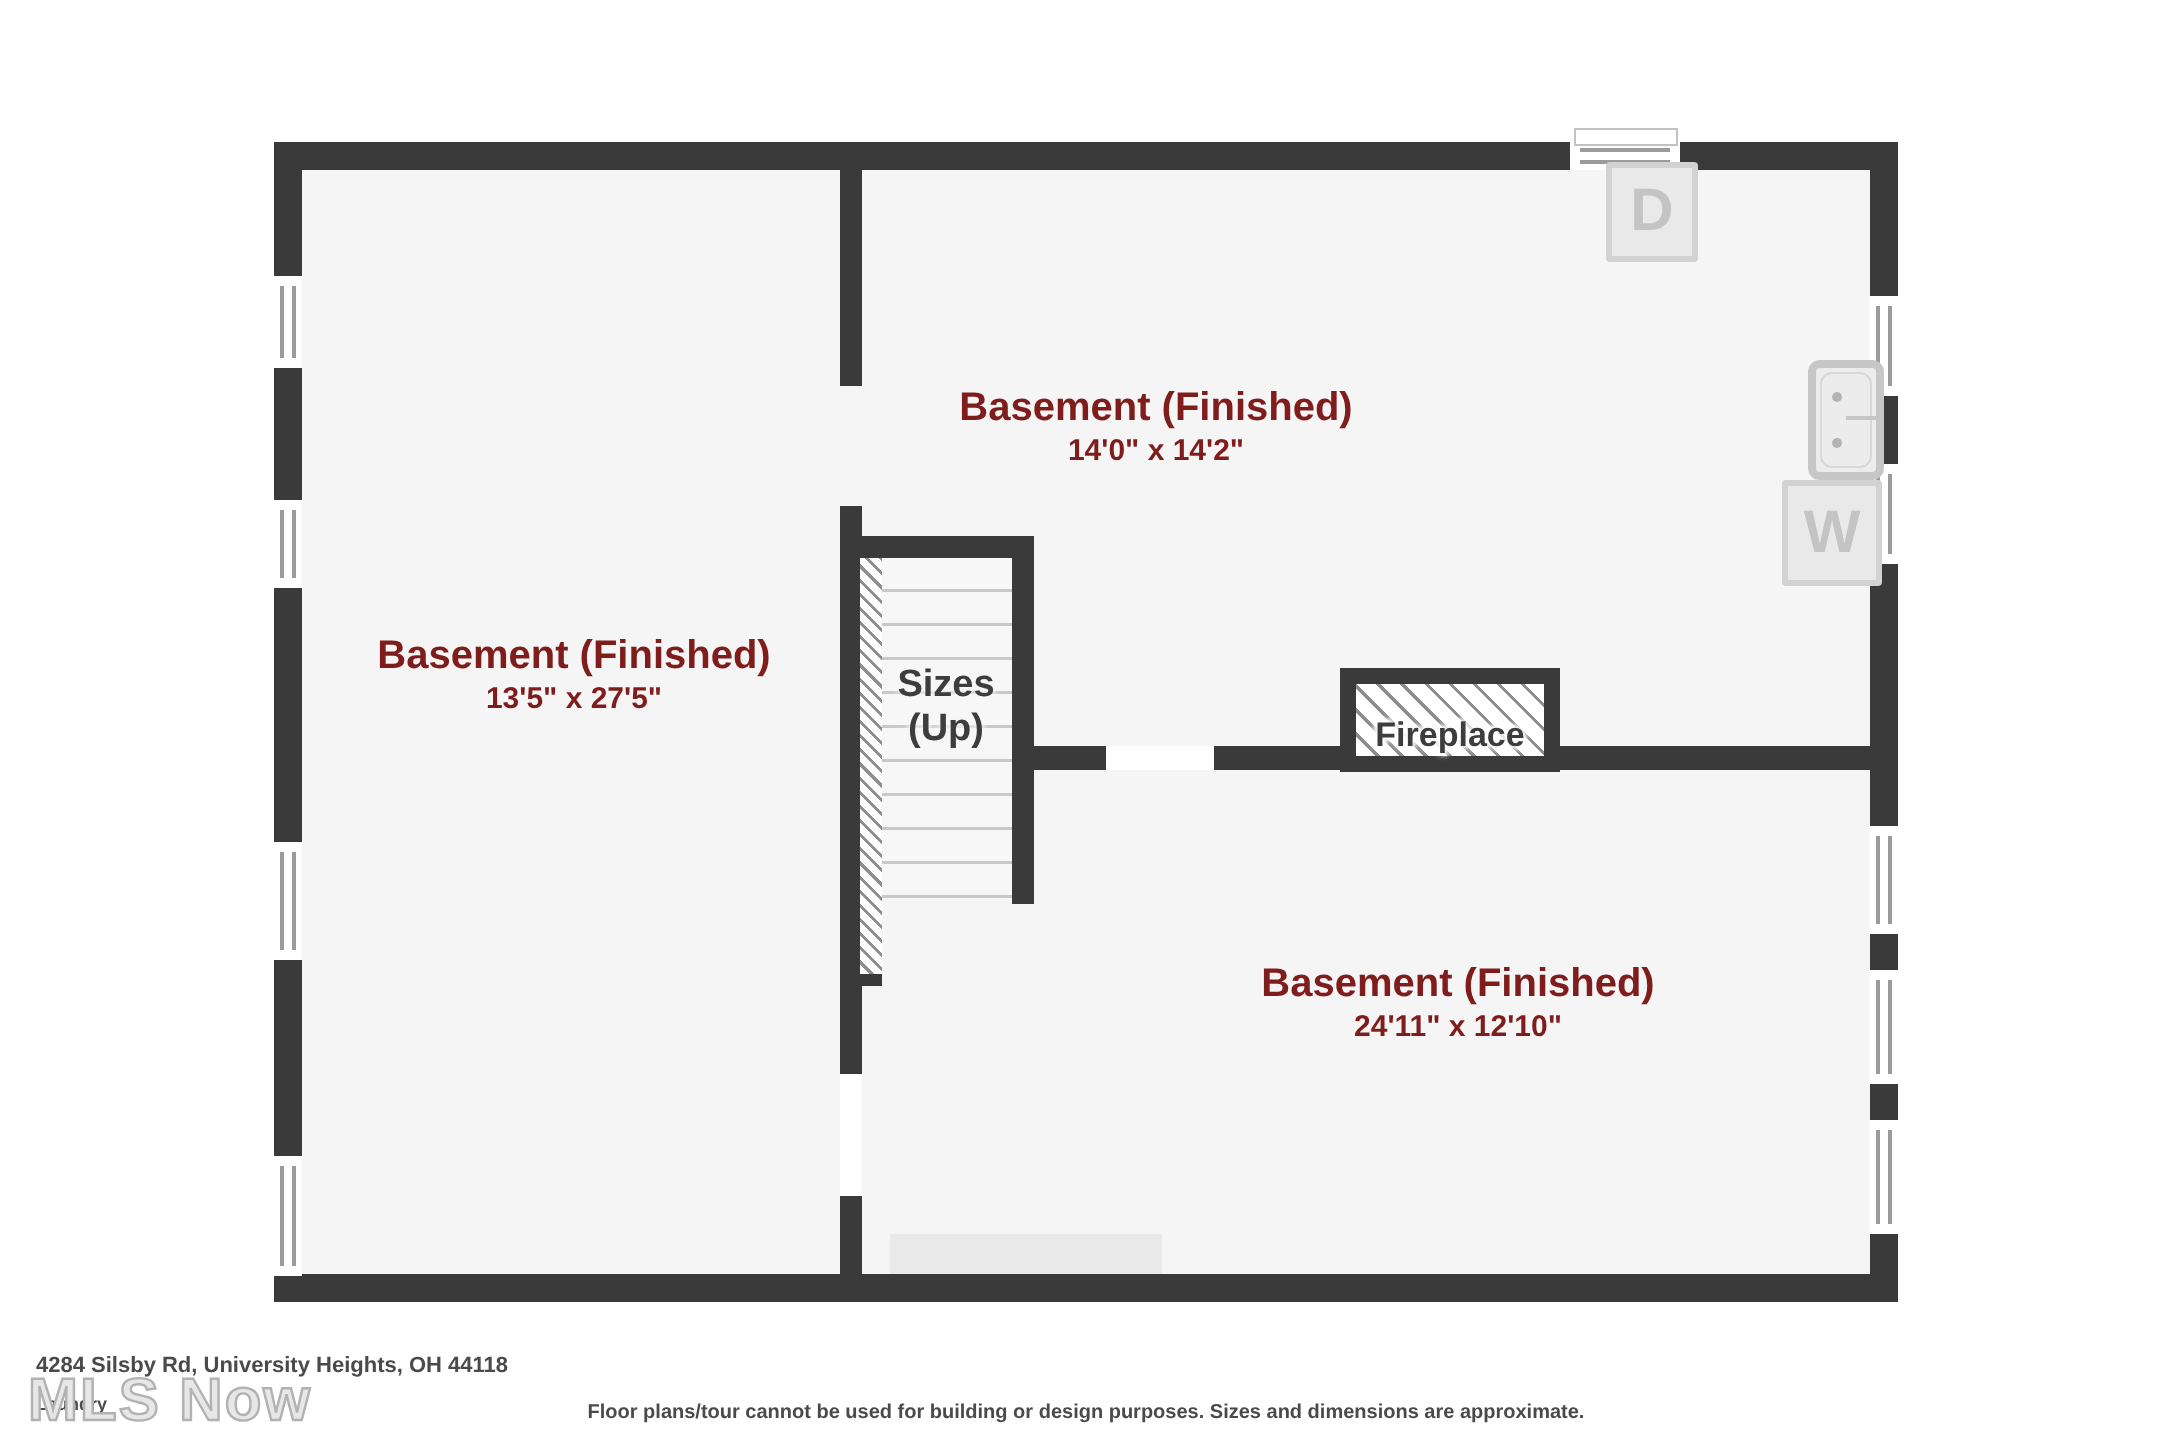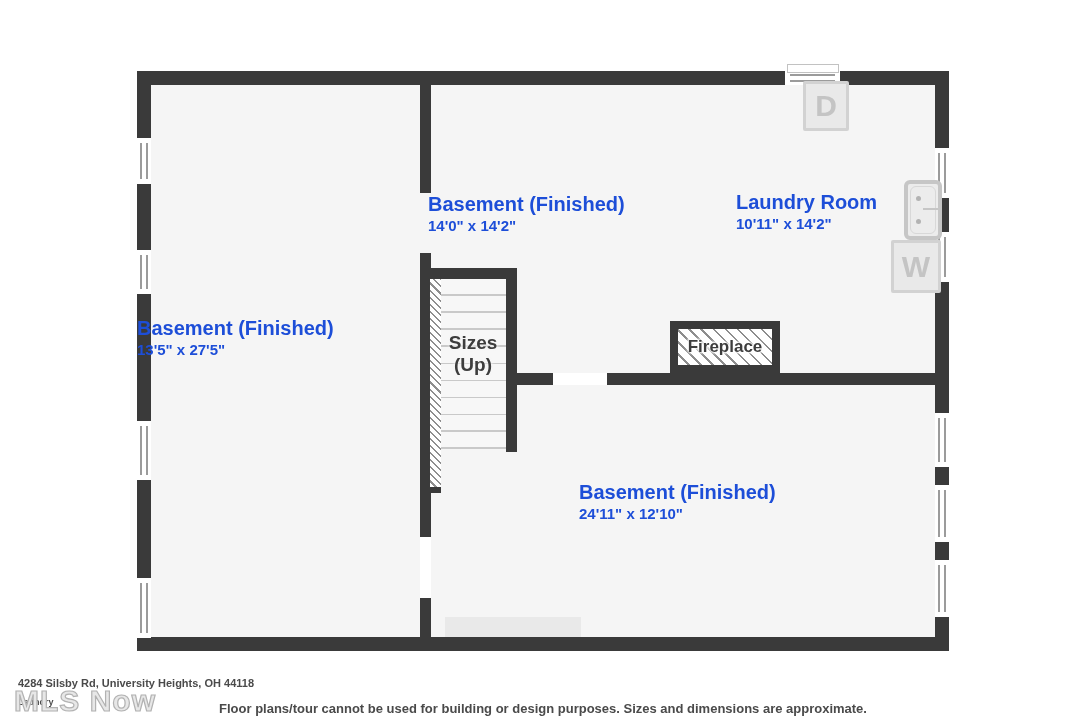--- a/index.html
+++ b/index.html
@@ -35,34 +35,34 @@
             font-size: 30px; font-weight: bold; color: #c4c4c4; z-index: 5; }
   .sink { position: absolute; background: #ececec; border: 4px solid #c6c6c6; border-radius: 6px; z-index: 5; }
   .sink .basin { position: absolute; left: 2px; top: 2px; right: 2px; bottom: 2px;
             border: 1px solid #d8d8d8; border-radius: 6px; }
   .sink .dot { position: absolute; width: 5px; height: 5px; border-radius: 50%; background: #b3b3b3; }
   .sink .divider { position: absolute; height: 2px; background: #c6c6c6; }
 
   .rug { position: absolute; background: #e9e9e9; z-index: 2; }
 
   
-  .room-label { position: absolute; text-align: left; color: #1d4ed8; z-index: 6; }
+  .room-label { position: absolute; text-align: center; color: #7f1d1d; z-index: 6; }
   .room-label .rname { font-size: 20px; font-weight: bold; line-height: 24px; }
   .room-label .rdims { font-size: 15px; font-weight: bold; line-height: 20px; }
   .stairs-label { position: absolute; text-align: center; color: #3d3d3d; z-index: 6;
             font-size: 19px; font-weight: bold; line-height: 22px;
             text-shadow: 0 0 3px #f6f6f6, 0 0 4px #f6f6f6; }
 
   
   .address { position: absolute; font-size: 11px; font-weight: bold; color: #4a4a4a; z-index: 7; }
   .floor-name { position: absolute; font-size: 9px; font-weight: bold; color: #4a4a4a; z-index: 7; }
   .watermark { position: absolute; font-size: 30px; font-weight: bold; letter-spacing: 1px;
             color: #e7e7e7; -webkit-text-stroke: 1.2px #b2b2b2; z-index: 8; margin-left: 12px; }
   .disclaimer { position: absolute; left: 0; right: 0; text-align: center;
-            font-size: 13px; font-weight: bold; color: #4a4a4a; z-index: 7; }
+            font-size: 10px; font-weight: bold; color: #4a4a4a; z-index: 7; }
 </style>
 </head>
 <body>
 
 <div class="canvas">
 
   <div class="wall" style="left:137px; top:71px; width:812px; height:580px;"></div>
   <div class="floor" style="left:151px; top:85px; width:784px; height:552px;"></div>
 
   <div class="win win-v" style="left:137px; top:138px; width:14px; height:46px;"></div>
@@ -87,45 +87,41 @@
   <div class="wall" style="left:420px; top:268px; width:97px; height:11px;"></div>
   <div class="wall" style="left:506px; top:268px; width:11px; height:184px;"></div>
   <div class="hatch-strip" style="left:430px; top:279px; width:11px; height:208px;"></div>
   <div class="wall" style="left:420px; top:487px; width:21px; height:6px;"></div>
   <div class="treads" style="left:441px; top:279px; width:65px; height:170px;"></div>
 
   <div class="wall" style="left:506px; top:373px; width:47px; height:12px;"></div>
   <div class="win" style="left:553px; top:373px; width:54px; height:12px;"></div>
   <div class="wall" style="left:607px; top:373px; width:342px; height:12px;"></div>
 
-  <div class="fireplace" style="left:670px; top:321px; width:94px; height:36px;">
+  <div class="fireplace" style="left:670px; top:334px; width:94px; height:36px;align-items:flex-end;">
     <span class="fp-label">Fireplace</span>
   </div>
 
   <div class="appliance" style="left:803px; top:81px; width:40px; height:44px;">D</div>
   <div class="appliance" style="left:891px; top:240px; width:44px; height:47px;">W</div>
 
   <div class="sink" style="left:904px; top:180px; width:30px; height:52px;">
     <div class="basin"></div>
     <div class="dot" style="left:8px; top:12px;"></div>
     <div class="dot" style="left:8px; top:35px;"></div>
     <div class="divider" style="left:15px; top:24px; width:15px;"></div>
   </div>
 
   <div class="rug" style="left:445px; top:617px; width:136px; height:20px;"></div>
 
   <div class="room-label" style="left:428px; top:192px; width:300px;">
     <div class="rname">Basement (Finished)</div>
     <div class="rdims">14'0" x 14'2"</div>
   </div>
 
-  <div class="room-label" style="left:736px; top:190px; width:200px;">
-    <div class="rname">Laundry Room</div>
-    <div class="rdims">10'11" x 14'2"</div>
-  </div>
 
   <div class="room-label" style="left:137px; top:316px; width:300px;">
     <div class="rname">Basement (Finished)</div>
     <div class="rdims">13'5" x 27'5"</div>
   </div>
 
   <div class="room-label" style="left:579px; top:480px; width:300px;">
     <div class="rname">Basement (Finished)</div>
     <div class="rdims">24'11" x 12'10"</div>
   </div>

